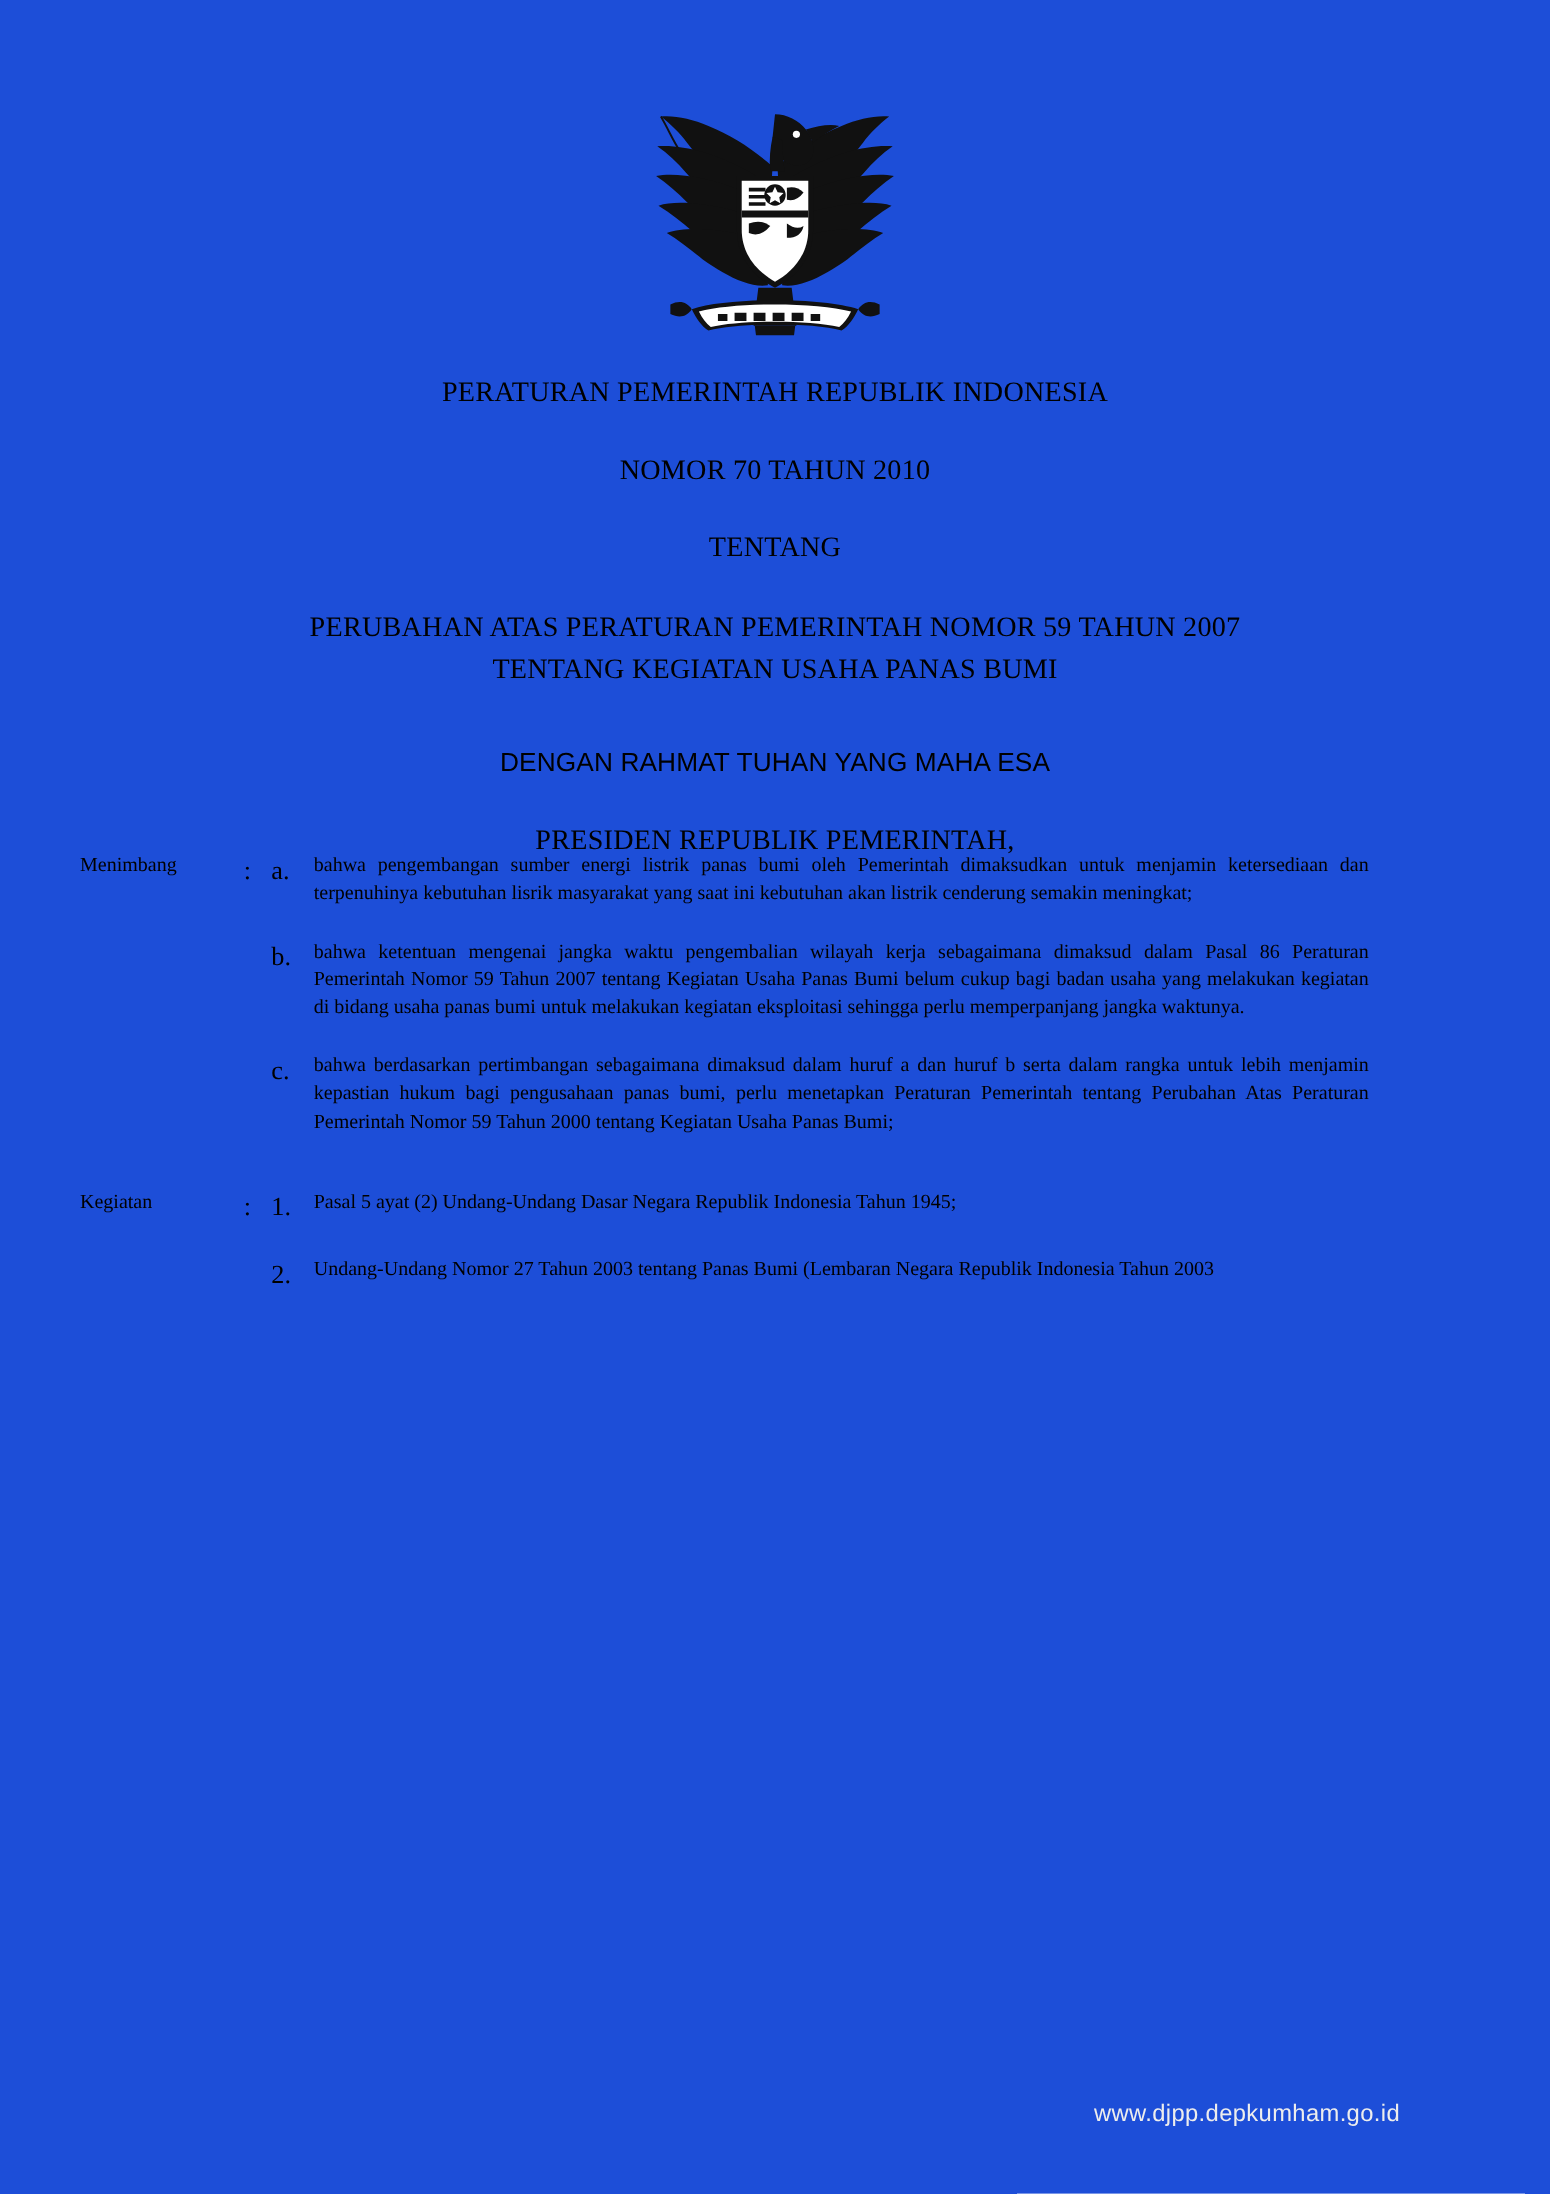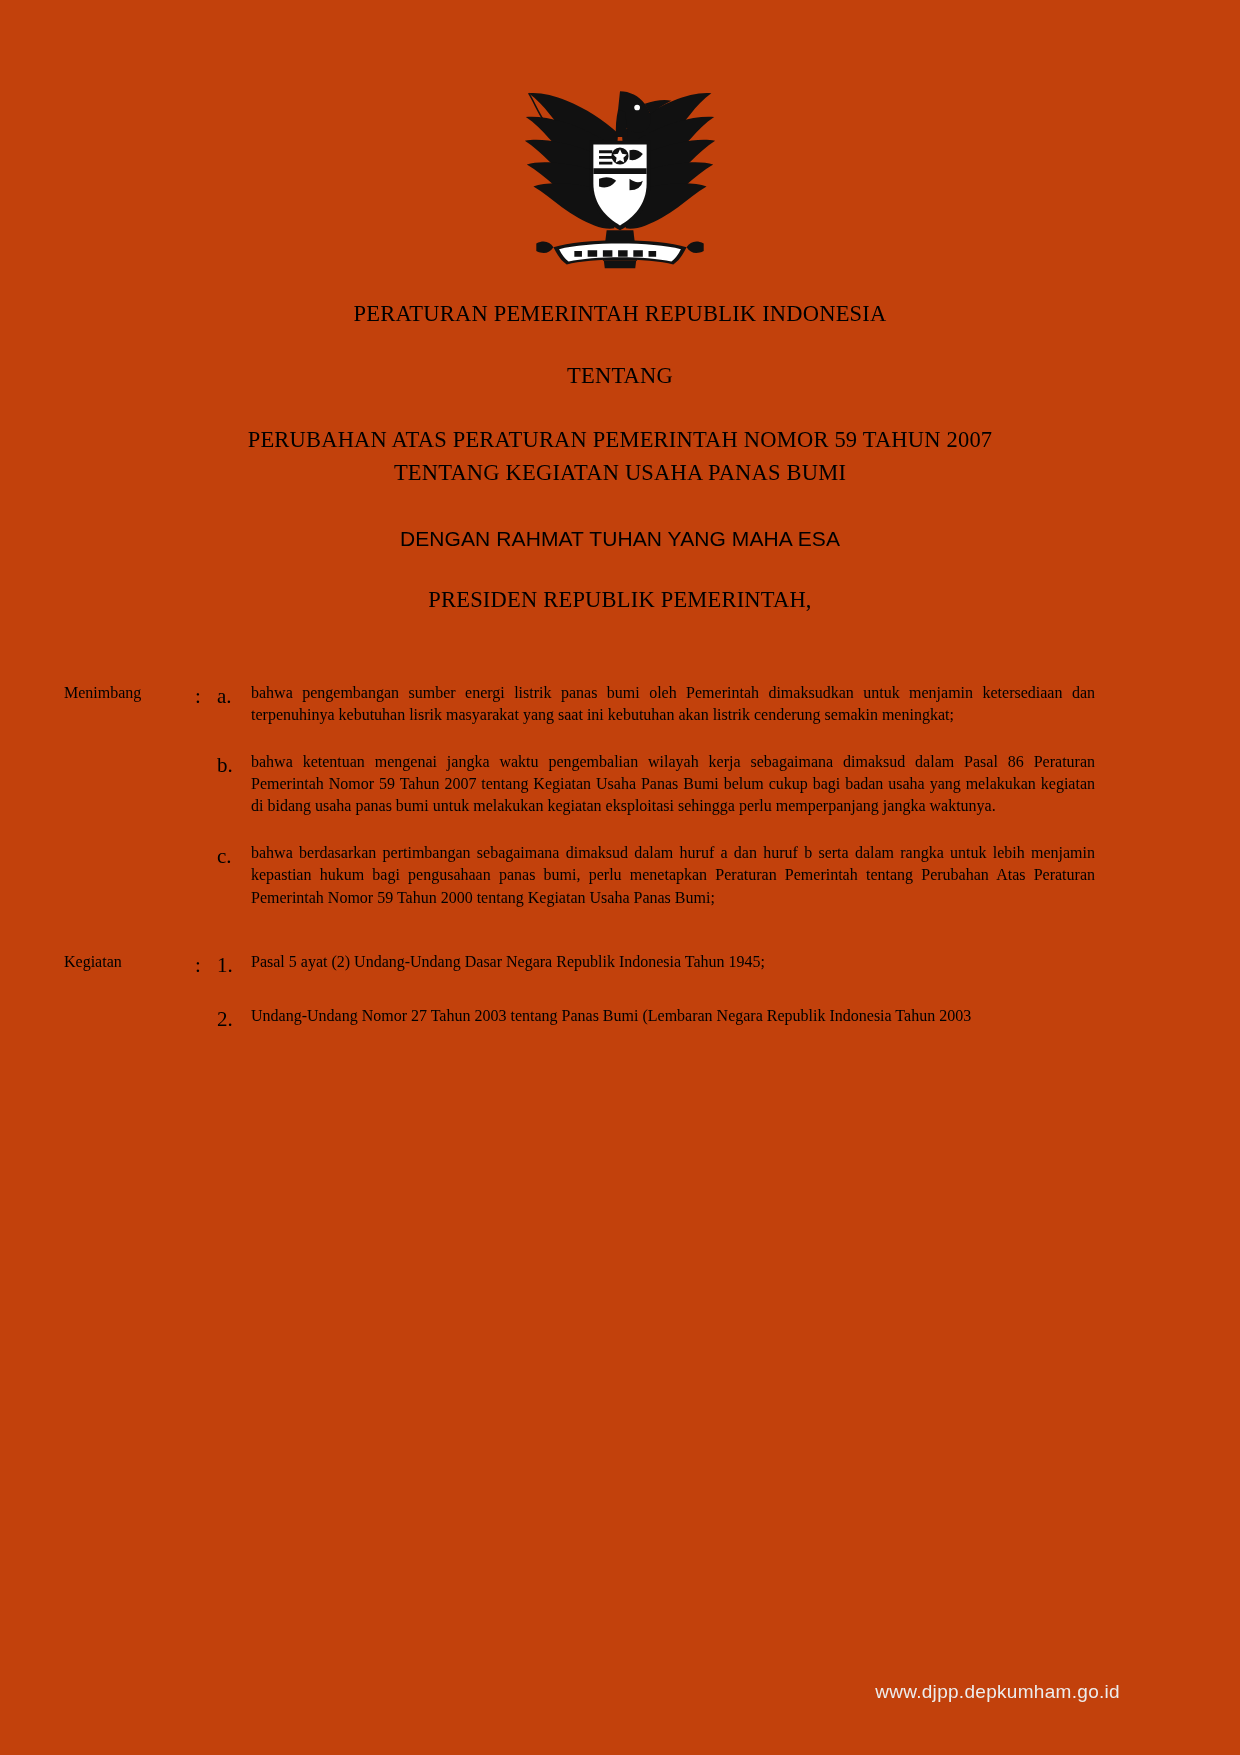--- a/index.html
+++ b/index.html
@@ -5,21 +5,21 @@
   html, body {
     margin: 0;
     padding: 0;
     background: #ffffff;
   }
   .page {
     position: relative;
     width: 1240px;
     height: 1755px;
     margin: 0 auto;
-    background: #c2410c;
+    background: #1d4ed8;
     font-family: "Liberation Serif", "DejaVu Serif", serif;
     color: #000000;
     overflow: hidden;
     box-sizing: border-box;
   }
 
   
   .emblem-wrap {
     position: absolute;
     top: 78px;
@@ -47,21 +47,21 @@
     letter-spacing: 0.2px;
     line-height: 1.25;
     margin: 0 0 34px 0;
   }
   .title-line.sans {
     font-family: "Liberation Sans", "DejaVu Sans", sans-serif;
     font-size: 21px;
     letter-spacing: 0.1px;
   }
   .title-line.pair {
-    margin-bottom: 36px;
+    margin-bottom: 46px;
     line-height: 1.45;
   }
   .title-line.tight {
   }
 
   
   .clauses {
     position: absolute;
     top: 682px;
     left: 0;
@@ -191,20 +191,21 @@
         <path d="M46 180 C76 172 144 172 174 180 C171 186 168 190 164 193 C138 187 82 187 56 193 C52 190 49 186 46 180 Z" fill="#ffffff"></path>
         <path d="M62 182 h8 v6 h-8 Z M76 181 h10 v7 h-10 Z M92 181 h10 v7 h-10 Z M108 181 h10 v7 h-10 Z M124 181 h10 v7 h-10 Z M140 182 h8 v6 h-8 Z" fill="#111111"></path>
         <path d="M22 174 C30 170 36 172 40 178 C36 184 30 186 22 182 Z"></path>
         <path d="M198 174 C190 170 184 172 180 178 C184 184 190 186 198 182 Z"></path>
       </g>
     </svg>
   </div>
 
   <div class="titles">
     <div class="title-line">PERATURAN PEMERINTAH REPUBLIK INDONESIA</div>
+    <div class="title-line">NOMOR 70 TAHUN 2010</div>
     <div class="title-line">TENTANG</div>
     <div class="title-line pair">
       <div>PERUBAHAN ATAS PERATURAN PEMERINTAH NOMOR 59 TAHUN 2007</div>
       <div class="sans">TENTANG KEGIATAN USAHA PANAS BUMI</div>
     </div>
     <div class="title-line sans tight">DENGAN RAHMAT TUHAN YANG MAHA ESA</div>
     <div class="title-line">PRESIDEN REPUBLIK PEMERINTAH,</div>
   </div>
 
   <div class="clauses">

